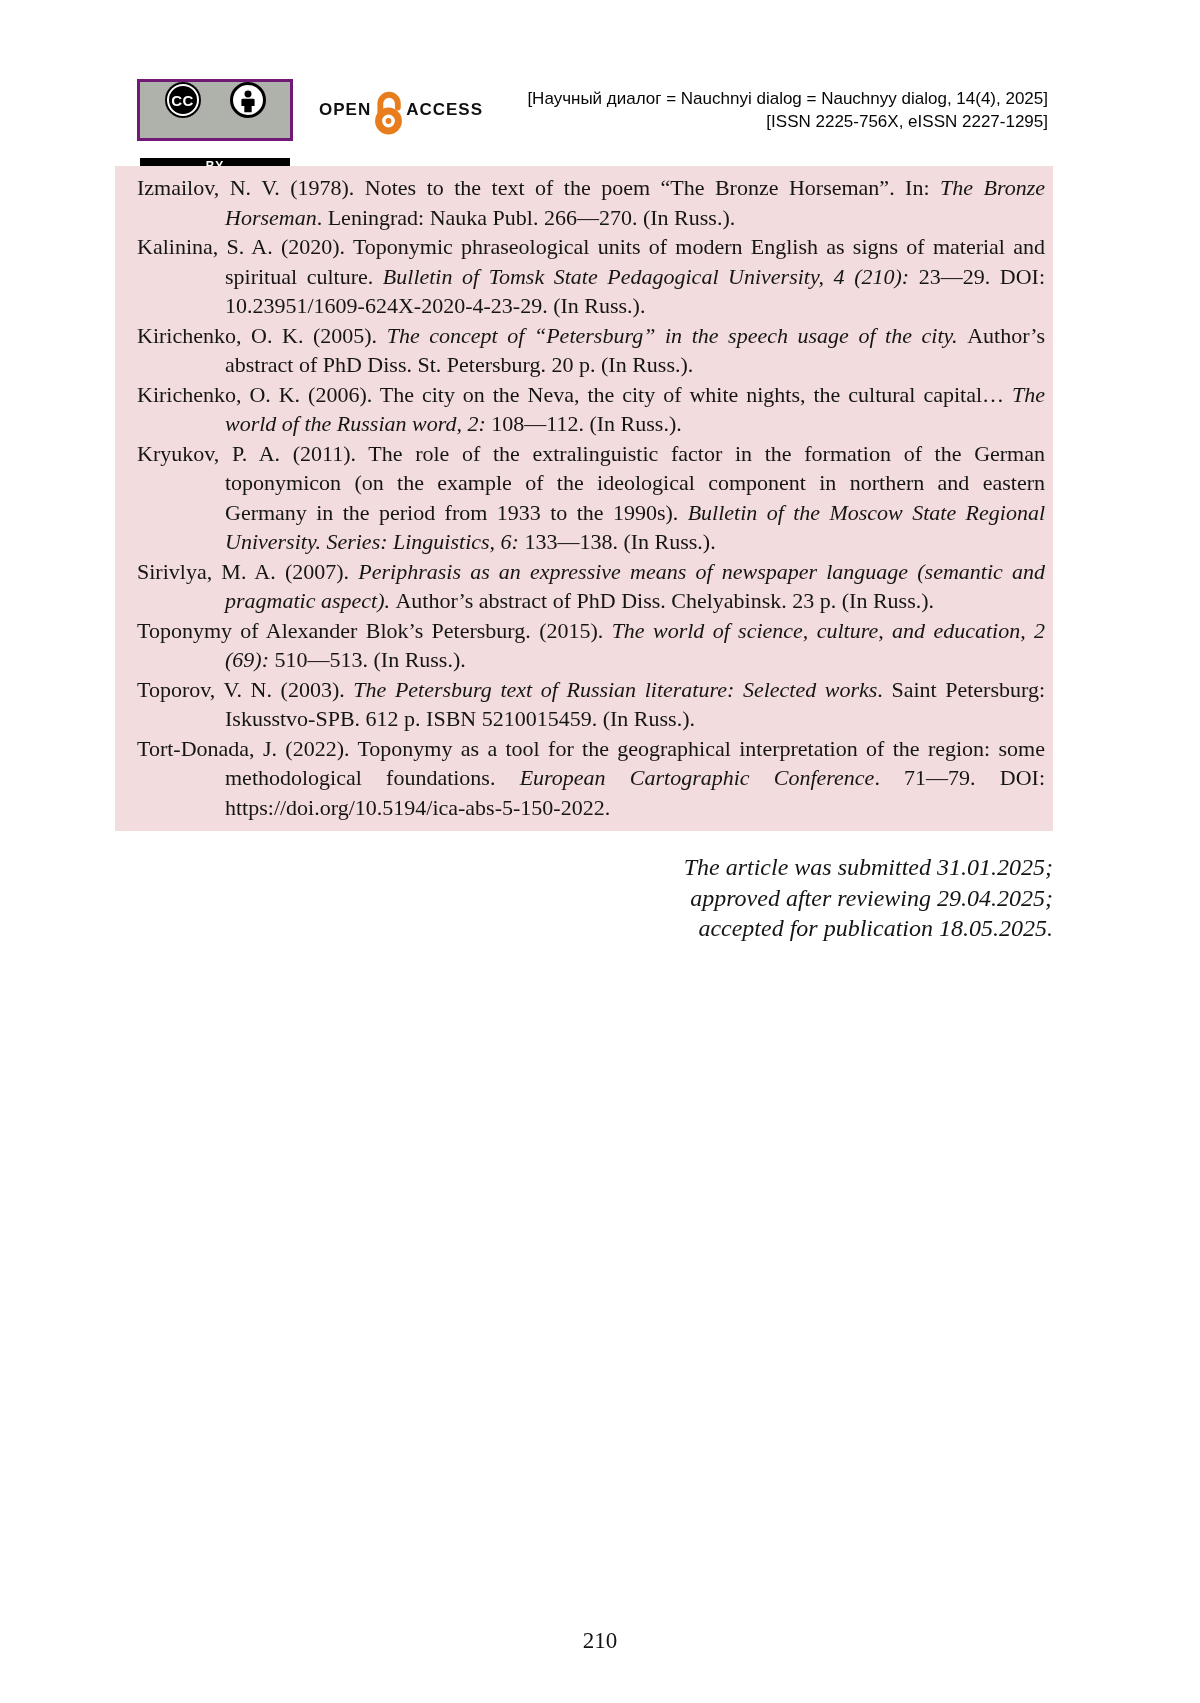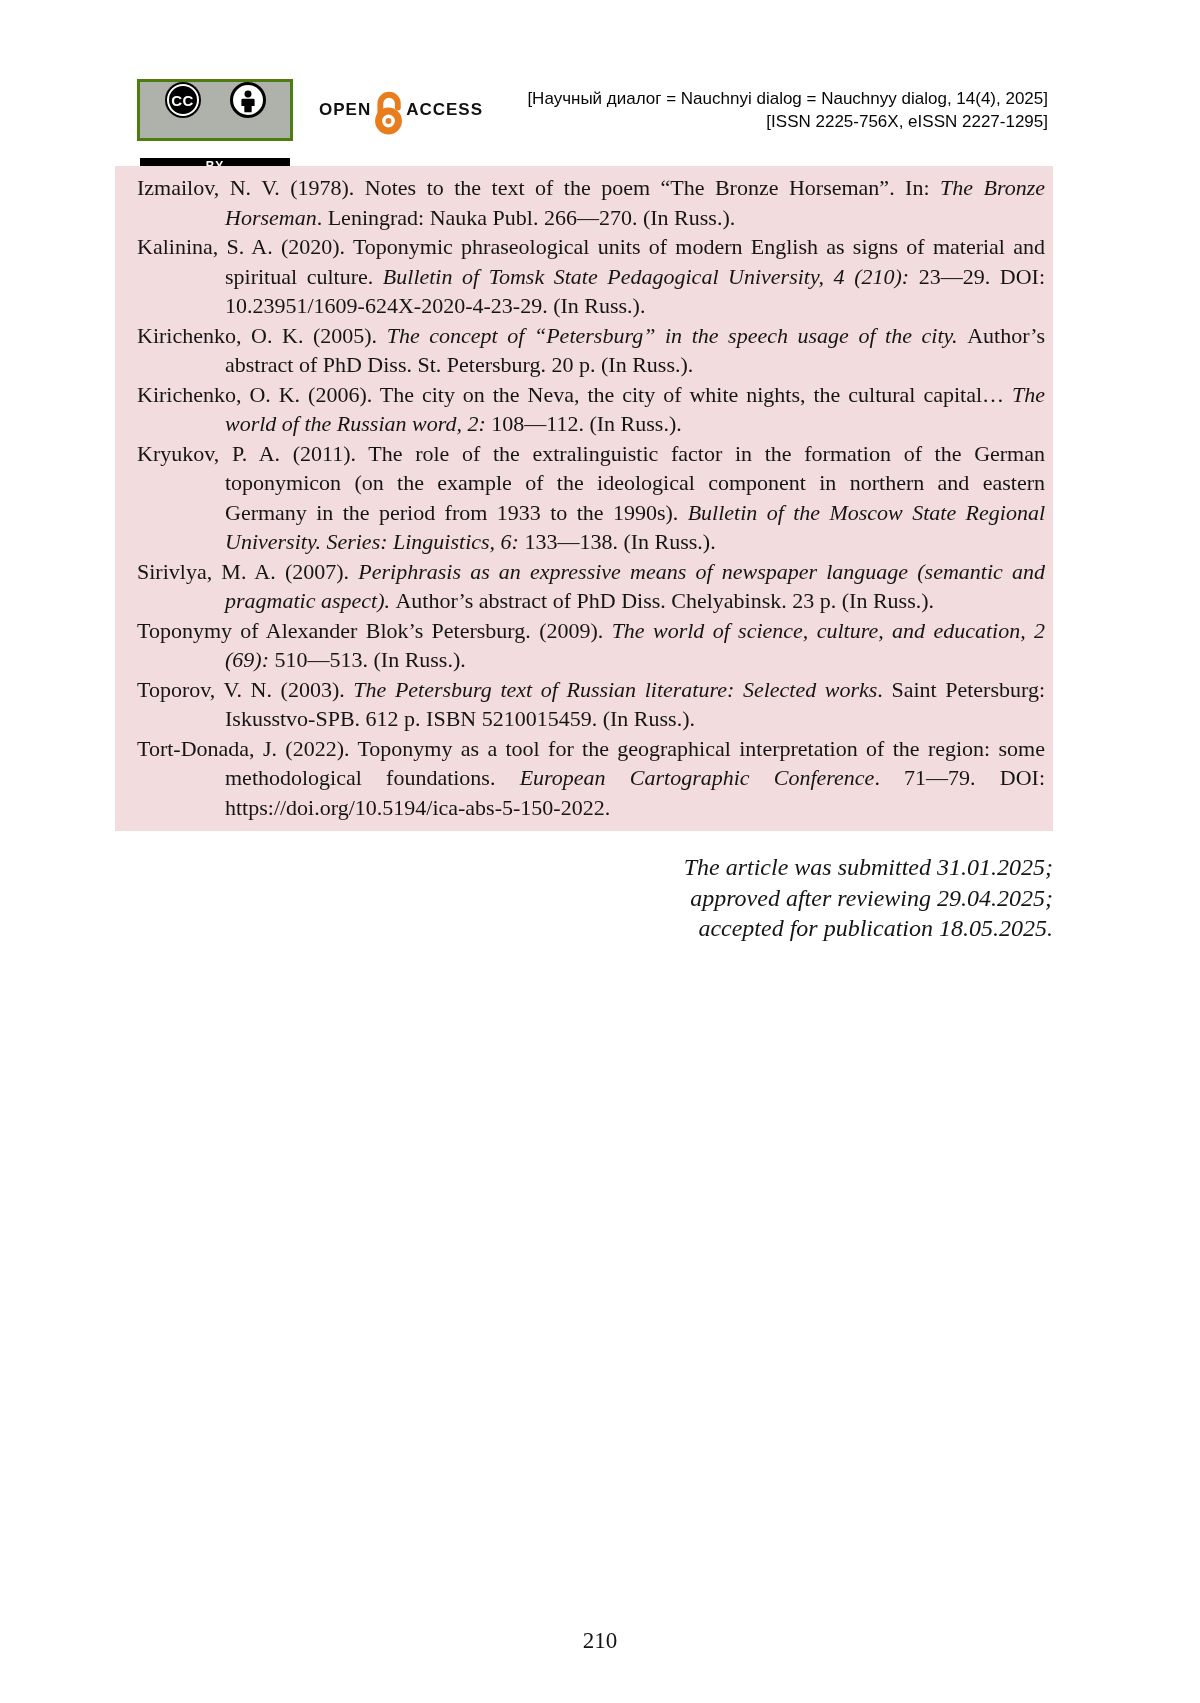--- a/index.html
+++ b/index.html
@@ -21,21 +21,21 @@
   
   .header-row{
     position:absolute;top:79px;left:137px;width:911px;
     display:flex;justify-content:space-between;align-items:center;
   }
   .badges{display:flex;align-items:center;gap:26px;}
 
   
   .cc-badge{
     width:156px;height:62px;box-sizing:border-box;
-    border:3px solid #4d7c0f;background:var(--badge-gray);
+    border:3px solid #701a75;background:var(--badge-gray);
     display:flex;flex-direction:column;
   }
   .cc-badge-top{
     flex:1;display:flex;align-items:center;justify-content:space-around;
     padding:0 10px;
   }
   .cc-circle{
     width:36px;height:36px;border-radius:50%;
     background:#000;color:#fff;
     box-shadow:inset 0 0 0 2px #000, inset 0 0 0 4px #fff;
@@ -140,21 +140,21 @@
     </div>
   </header>
 
   <section class="references">
       <p class="ref"><span>Izmailov, N. V. (1978). Notes to the text of the poem “The Bronze Horseman”. In: </span><i>The Bronze Horseman</i><span>. Leningrad: Nauka Publ. 266—270. (In Russ.).</span></p>
       <p class="ref"><span>Kalinina, S. A. (2020). Toponymic phraseological units of modern English as signs of material and spiritual culture. </span><i>Bulletin of Tomsk State Pedagogical University, 4 (210): </i><span>23—29. DOI: 10.23951/1609-624X-2020-4-23-29. (In Russ.).</span></p>
       <p class="ref"><span>Kirichenko, O. K. (2005). </span><i>The concept of “Petersburg” in the speech usage of the city. </i><span>Author’s abstract of PhD Diss. St. Petersburg. 20 p. (In Russ.).</span></p>
       <p class="ref"><span>Kirichenko, O. K. (2006). The city on the Neva, the city of white nights, the cultural capital… </span><i>The world of the Russian word, 2: </i><span>108—112. (In Russ.).</span></p>
       <p class="ref"><span>Kryukov, P. A. (2011). The role of the extralinguistic factor in the formation of the German toponymicon (on the example of the ideological component in northern and eastern Germany in the period from 1933 to the 1990s). </span><i>Bulletin of the Moscow State Regional University. Series: Linguistics, 6: </i><span>133—138. (In Russ.).</span></p>
       <p class="ref"><span>Sirivlya, M. A. (2007). </span><i>Periphrasis as an expressive means of newspaper language (semantic and pragmatic aspect). </i><span>Author’s abstract of PhD Diss. Chelyabinsk. 23 p. (In Russ.).</span></p>
-      <p class="ref"><span>Toponymy of Alexander Blok’s Petersburg. (2009). </span><i>The world of science, culture, and education, 2 (69): </i><span>510—513. (In Russ.).</span></p>
+      <p class="ref"><span>Toponymy of Alexander Blok’s Petersburg. (2015). </span><i>The world of science, culture, and education, 2 (69): </i><span>510—513. (In Russ.).</span></p>
       <p class="ref"><span>Toporov, V. N. (2003). </span><i>The Petersburg text of Russian literature: Selected works</i><span>. Saint Petersburg: Iskusstvo-SPB. 612 p. ISBN 5210015459. (In Russ.).</span></p>
       <p class="ref"><span>Tort-Donada, J. (2022). Toponymy as a tool for the geographical interpretation of the region: some methodological foundations. </span><i>European Cartographic Conference</i><span>. 71—79. DOI: https://doi.org/10.5194/ica-abs-5-150-2022.</span></p>
     </section>
 
   <div class="submission">
     <div>The article was submitted 31.01.2025;</div>
     <div>approved after reviewing 29.04.2025;</div>
     <div>accepted for publication 18.05.2025.</div>
   </div>
 

